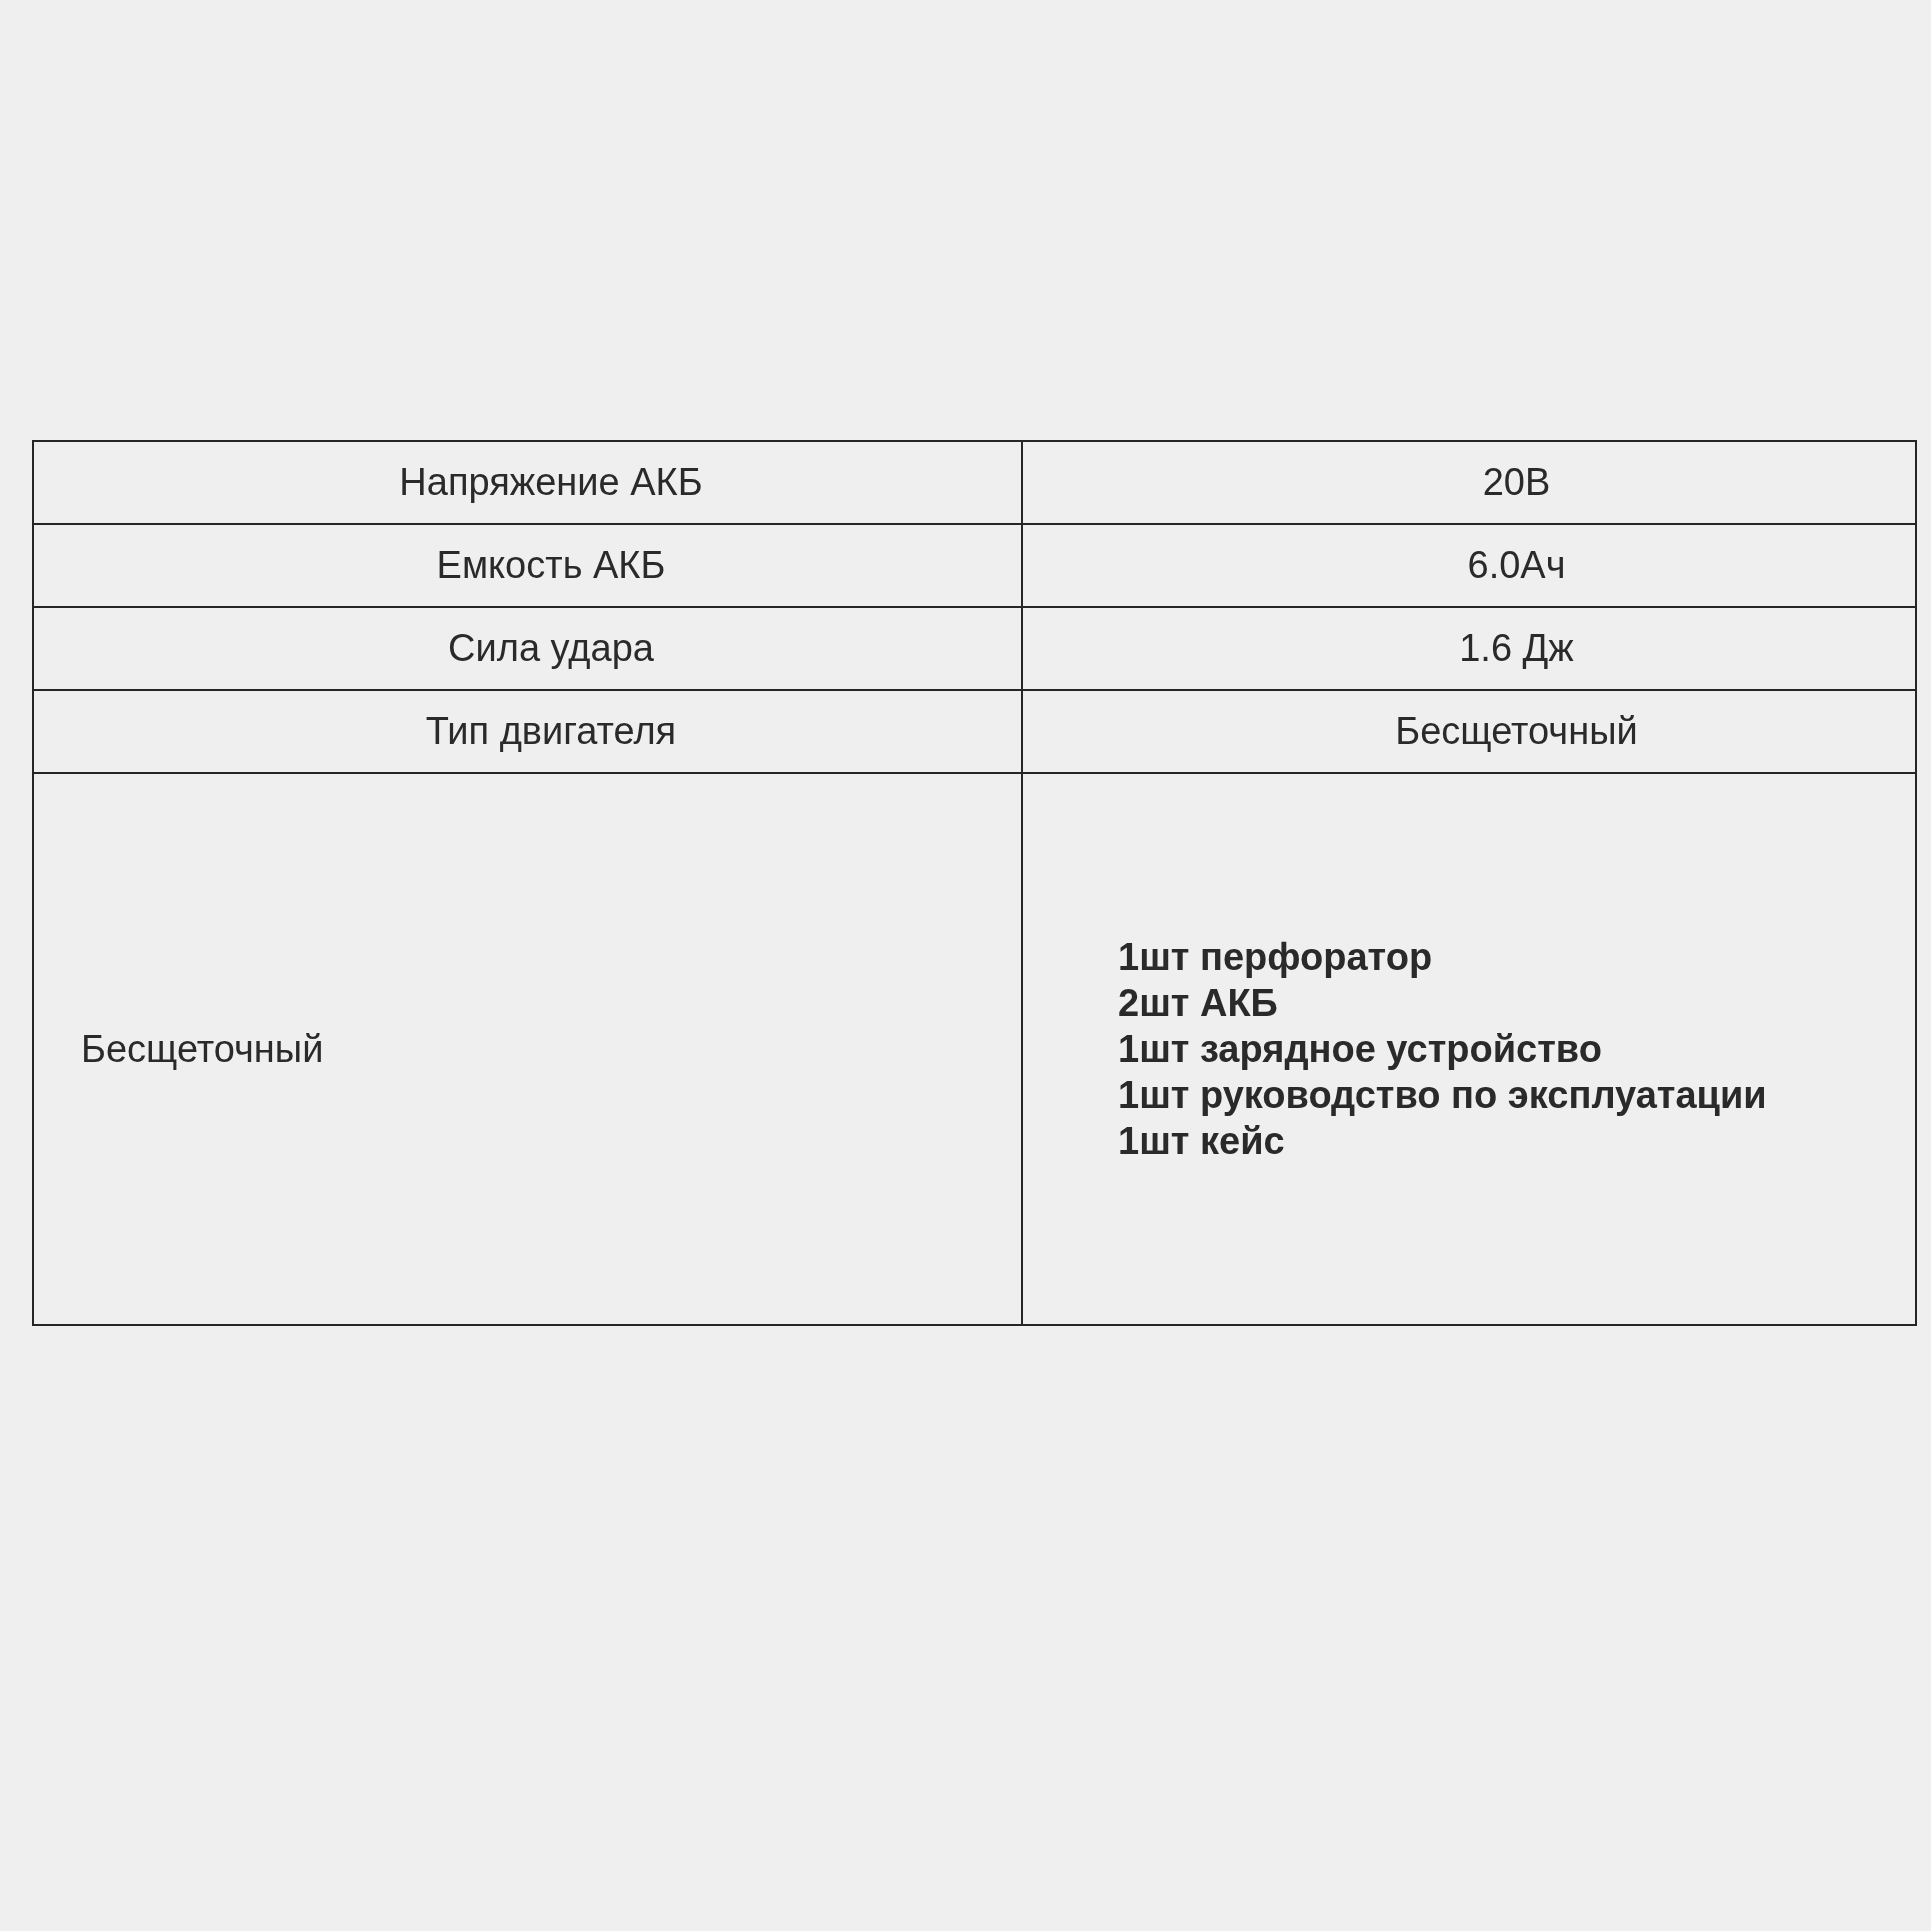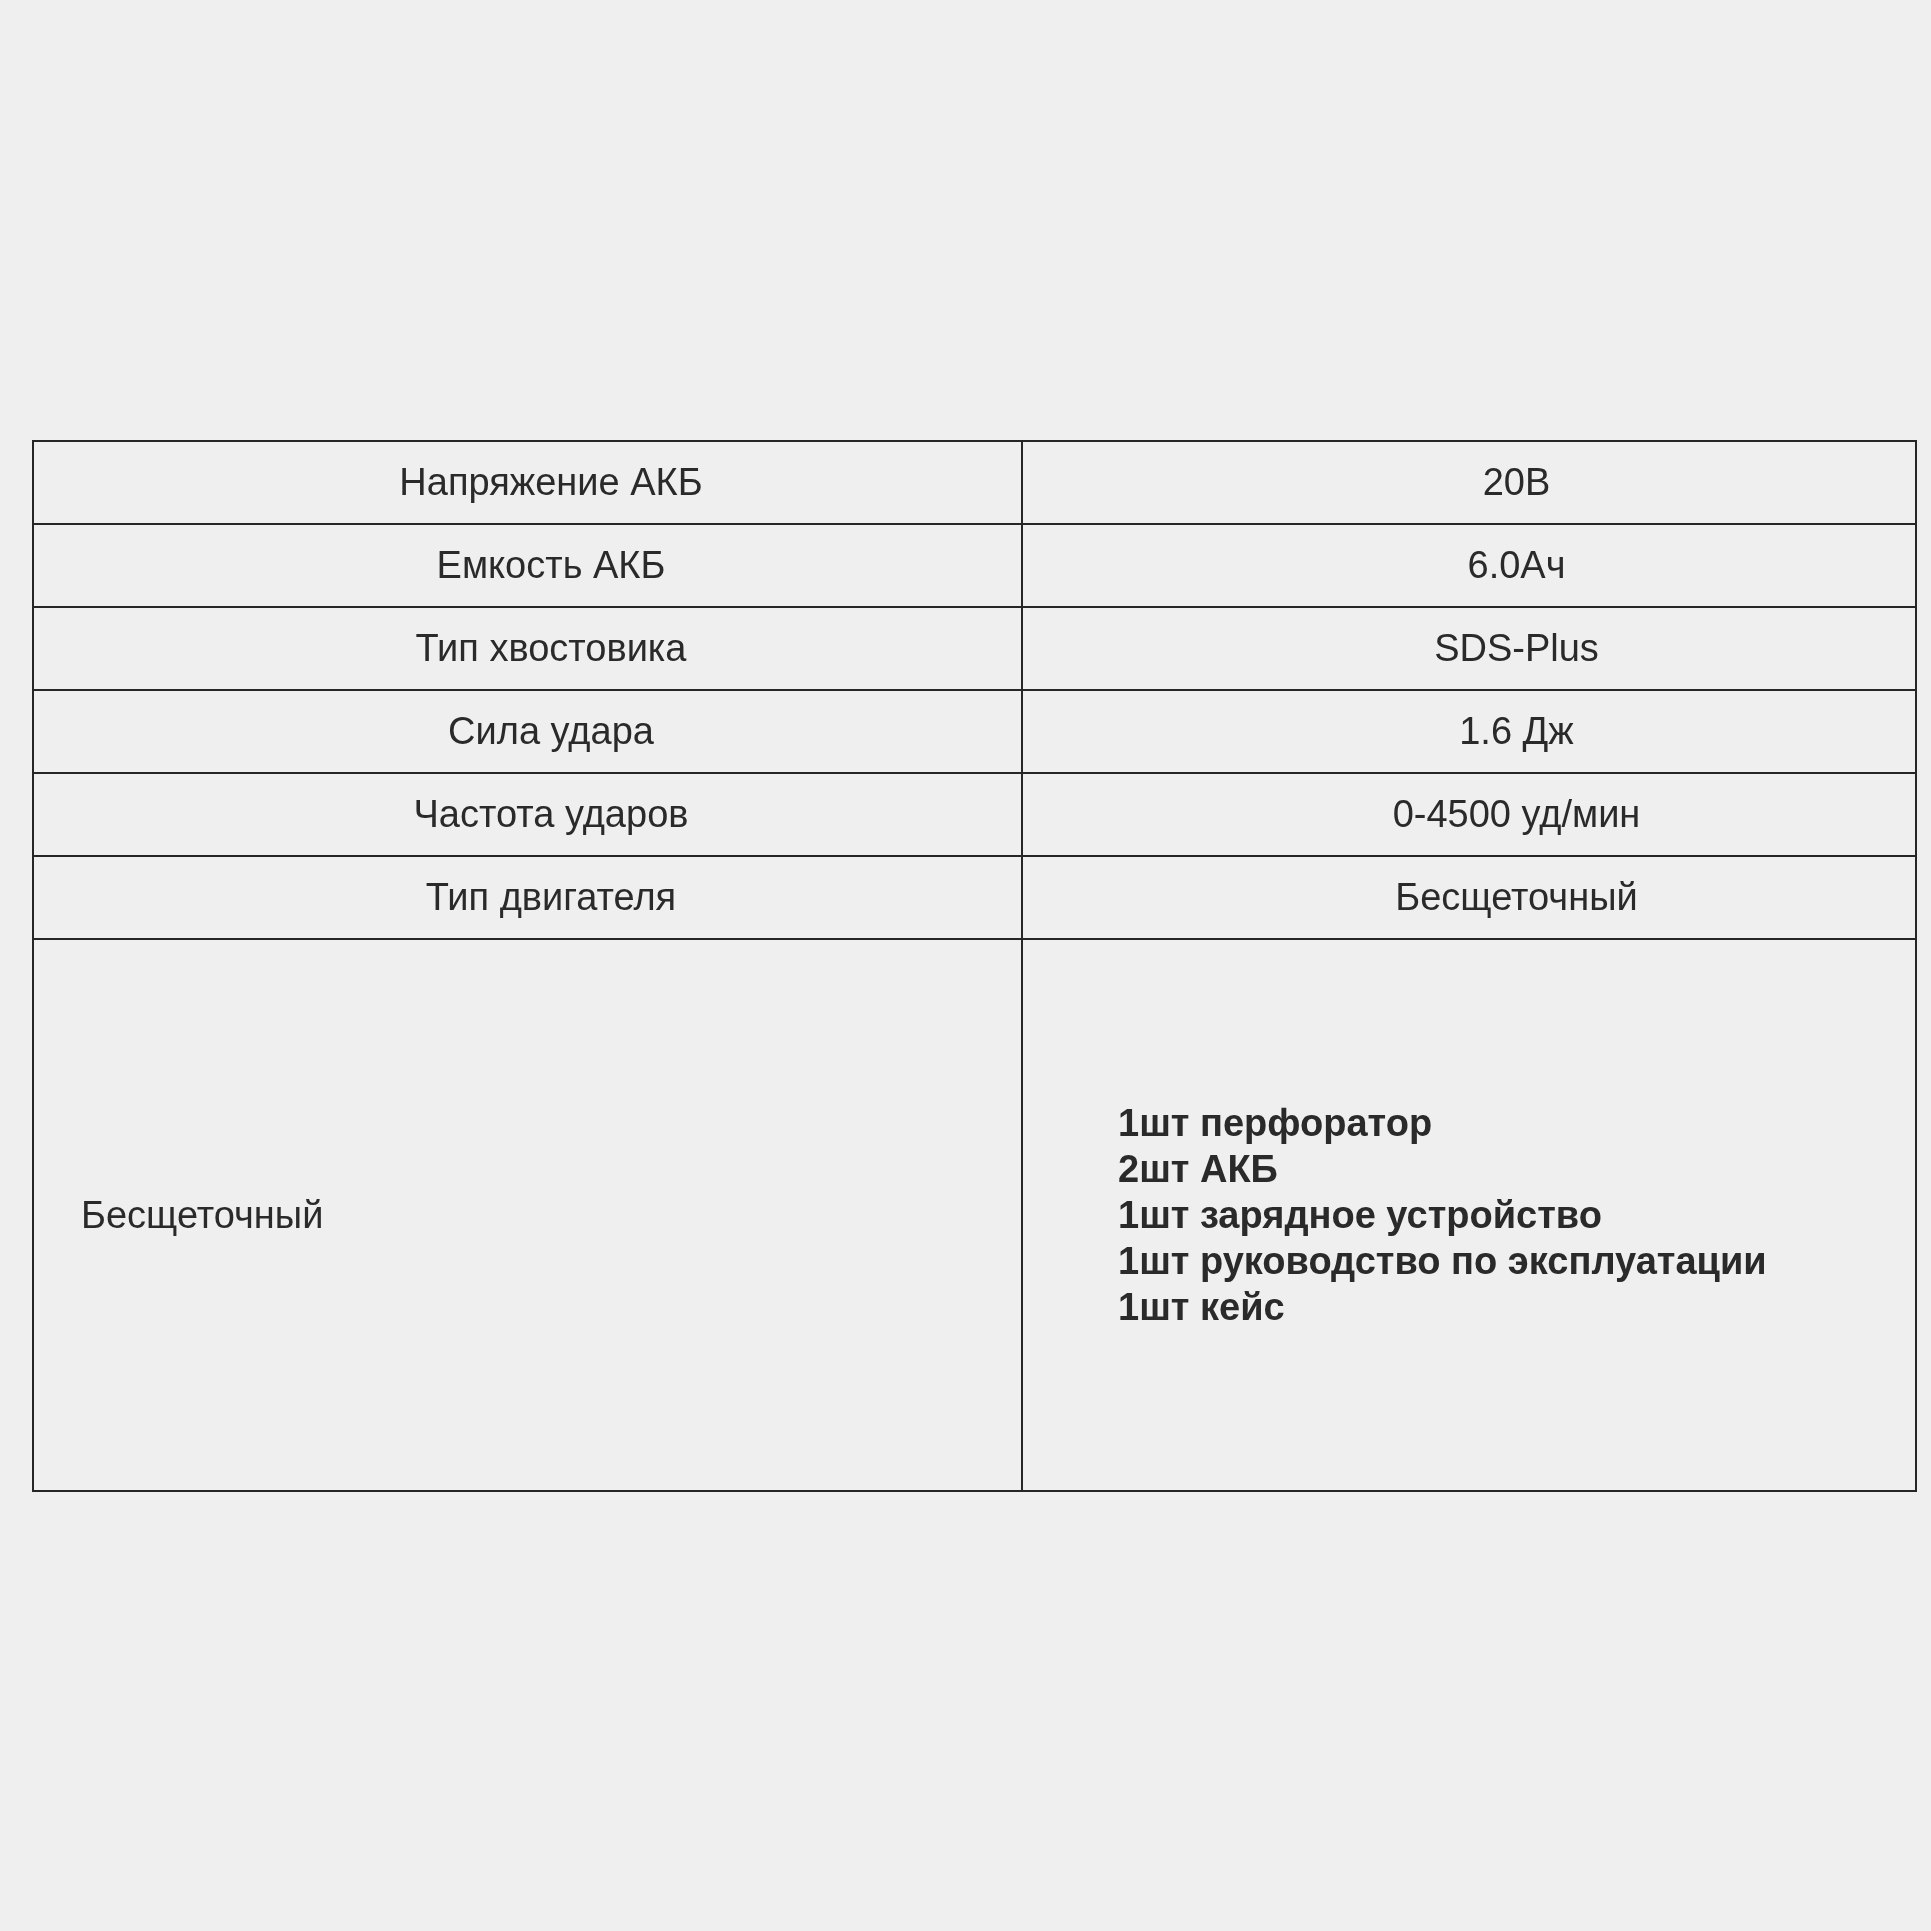--- a/index.html
+++ b/index.html
@@ -37,30 +37,22 @@
   <tbody>
     <tr class="row">
       <td class="label">Напряжение АКБ</td>
       <td class="value">20В</td>
     </tr>
     <tr class="row">
       <td class="label">Емкость АКБ</td>
       <td class="value">6.0Ач</td>
     </tr>
     <tr class="row">
-      <td class="label">Тип хвостовика</td>
-      <td class="value">SDS-Plus</td>
-    </tr>
-    <tr class="row">
       <td class="label">Сила удара</td>
       <td class="value">1.6 Дж</td>
-    </tr>
-    <tr class="row">
-      <td class="label">Частота ударов</td>
-      <td class="value">0-4500 уд/мин</td>
     </tr>
     <tr class="row">
       <td class="label">Тип двигателя</td>
       <td class="value">Бесщеточный</td>
     </tr>
     <tr class="row-tall">
       <td class="label">Бесщеточный</td>
       <td class="value">
         <span class="kit-line">1шт перфоратор</span>
         <span class="kit-line">2шт АКБ</span>

